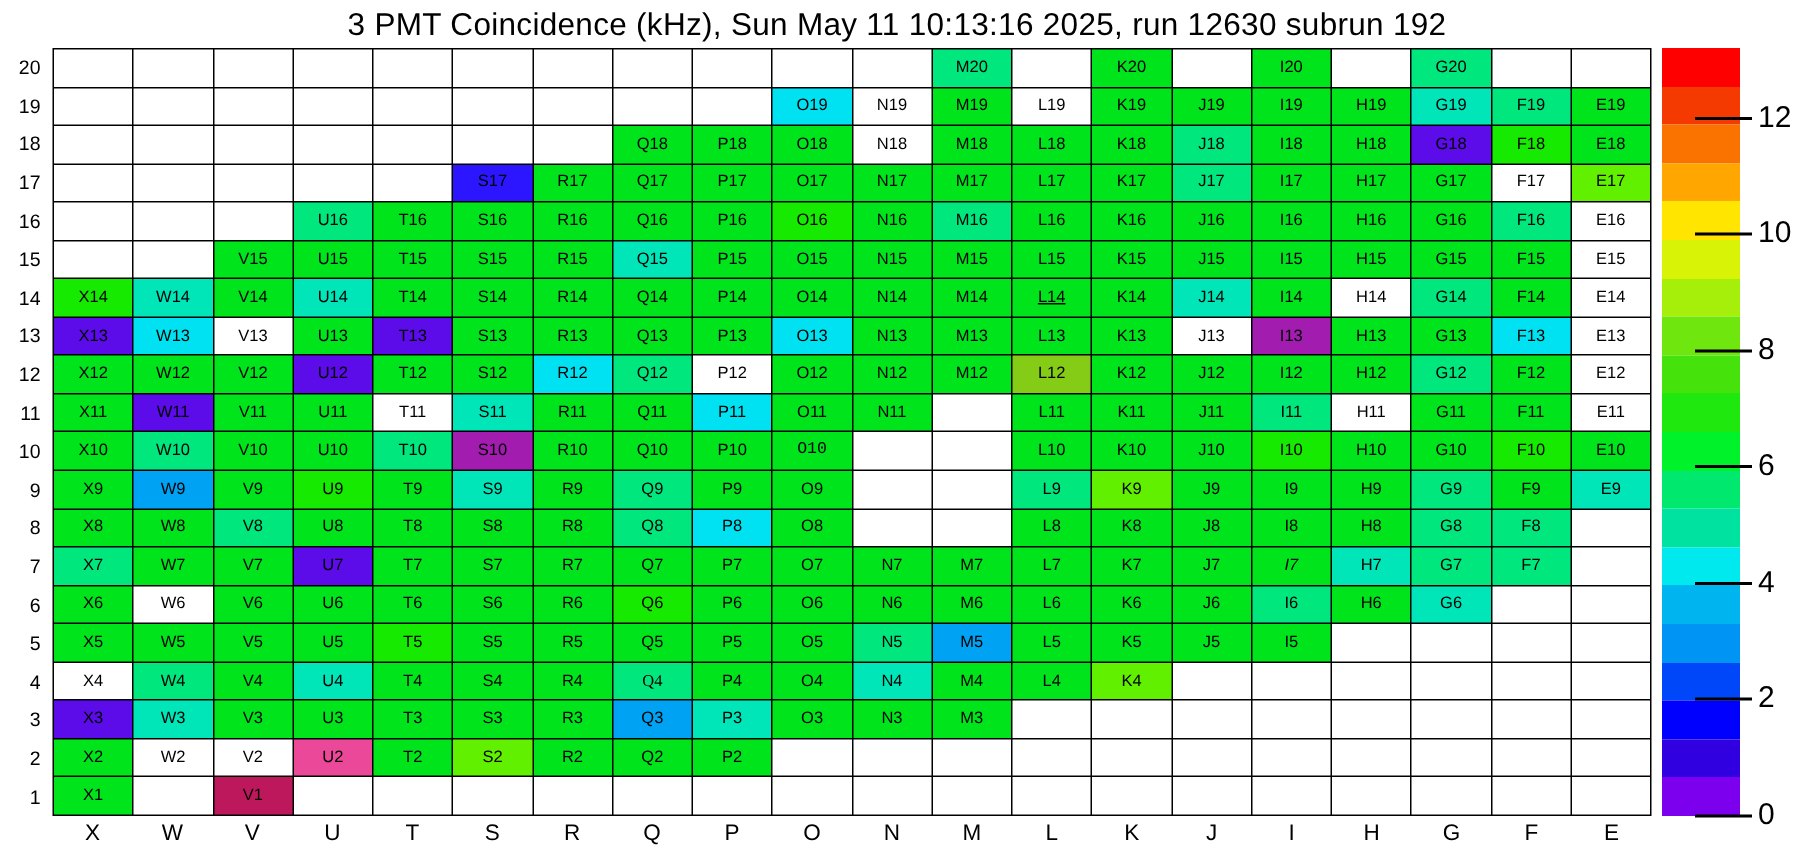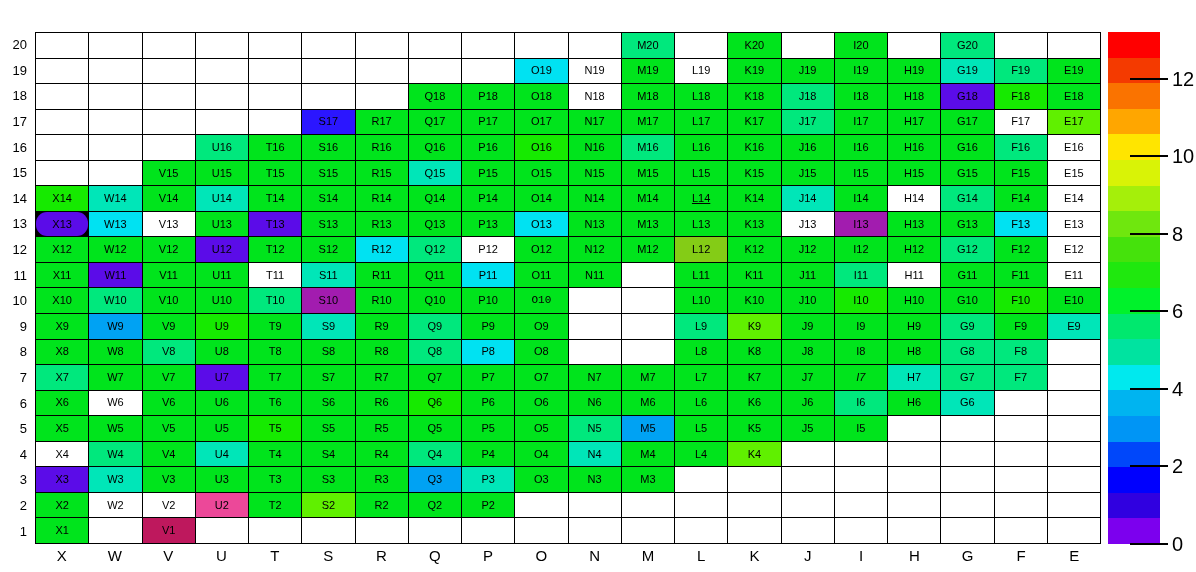--- a/index.html
+++ b/index.html
@@ -23,20 +23,21 @@
           display:flex;flex-direction:column;}
   .cb-seg{flex:1;}
   .cb-tick{position:absolute;left:22px;width:38px;height:2px;background:#000;
            transform:translateY(-1px);}
   .cb-tick-label{position:absolute;left:64px;transform:translateY(-50%);font-size:20px;}
 </style>
 </head>
 <body>
 
 <div class="stage">
+  <div class="title">3 PMT Coincidence (kHz), Sun May 11 10:13:16 2025, run 12630 subrun 192</div>
   <div class="row-labels" id="row-labels">
       <div class="row-label">20</div>
       <div class="row-label">19</div>
       <div class="row-label">18</div>
       <div class="row-label">17</div>
       <div class="row-label">16</div>
       <div class="row-label">15</div>
       <div class="row-label">14</div>
       <div class="row-label">13</div>
       <div class="row-label">12</div>
@@ -186,21 +187,21 @@
       <div class="cell" style="background: rgb(0, 228, 28);">N14</div>
       <div class="cell" style="background: rgb(0, 228, 28);">M14</div>
       <div class="cell" style="background: rgb(0, 228, 28); text-decoration: underline;">L14</div>
       <div class="cell" style="background: rgb(0, 228, 28);">K14</div>
       <div class="cell" style="background: rgb(0, 230, 184);">J14</div>
       <div class="cell" style="background: rgb(0, 228, 28);">I14</div>
       <div class="cell" style="background: rgb(255, 255, 255);">H14</div>
       <div class="cell" style="background: rgb(0, 232, 125);">G14</div>
       <div class="cell" style="background: rgb(0, 228, 28);">F14</div>
       <div class="cell" style="background: rgb(255, 255, 255);">E14</div>
-      <div class="cell" style="background: rgb(91, 12, 232); border-radius: 11px;">X13</div>
+      <div class="cell" style="background: rgb(91, 12, 232);">X13</div>
       <div class="cell" style="background: rgb(0, 226, 242);">W13</div>
       <div class="cell" style="background: rgb(255, 255, 255);">V13</div>
       <div class="cell" style="background: rgb(0, 228, 28);">U13</div>
       <div class="cell" style="background: rgb(91, 12, 232);">T13</div>
       <div class="cell" style="background: rgb(0, 228, 28);">S13</div>
       <div class="cell" style="background: rgb(0, 228, 28);">R13</div>
       <div class="cell" style="background: rgb(0, 228, 28);">Q13</div>
       <div class="cell" style="background: rgb(0, 228, 28);">P13</div>
       <div class="cell" style="background: rgb(0, 226, 242);">O13</div>
       <div class="cell" style="background: rgb(0, 228, 28);">N13</div>
@@ -373,21 +374,21 @@
       <div class="cell"></div>
       <div class="cell"></div>
       <div class="cell"></div>
       <div class="cell" style="background: rgb(255, 255, 255);">X4</div>
       <div class="cell" style="background: rgb(0, 232, 125);">W4</div>
       <div class="cell" style="background: rgb(0, 228, 28);">V4</div>
       <div class="cell" style="background: rgb(0, 230, 184);">U4</div>
       <div class="cell" style="background: rgb(0, 228, 28);">T4</div>
       <div class="cell" style="background: rgb(0, 228, 28);">S4</div>
       <div class="cell" style="background: rgb(0, 228, 28);">R4</div>
-      <div class="cell" style="background: rgb(0, 232, 125);">Q4</div>
+      <div class="cell" style="background: rgb(0, 232, 125); font-family: Liberation Serif, serif;">Q4</div>
       <div class="cell" style="background: rgb(0, 228, 28);">P4</div>
       <div class="cell" style="background: rgb(0, 228, 28);">O4</div>
       <div class="cell" style="background: rgb(0, 230, 184);">N4</div>
       <div class="cell" style="background: rgb(0, 228, 28);">M4</div>
       <div class="cell" style="background: rgb(0, 228, 28);">L4</div>
       <div class="cell" style="background: rgb(96, 240, 0);">K4</div>
       <div class="cell"></div>
       <div class="cell"></div>
       <div class="cell"></div>
       <div class="cell"></div>

